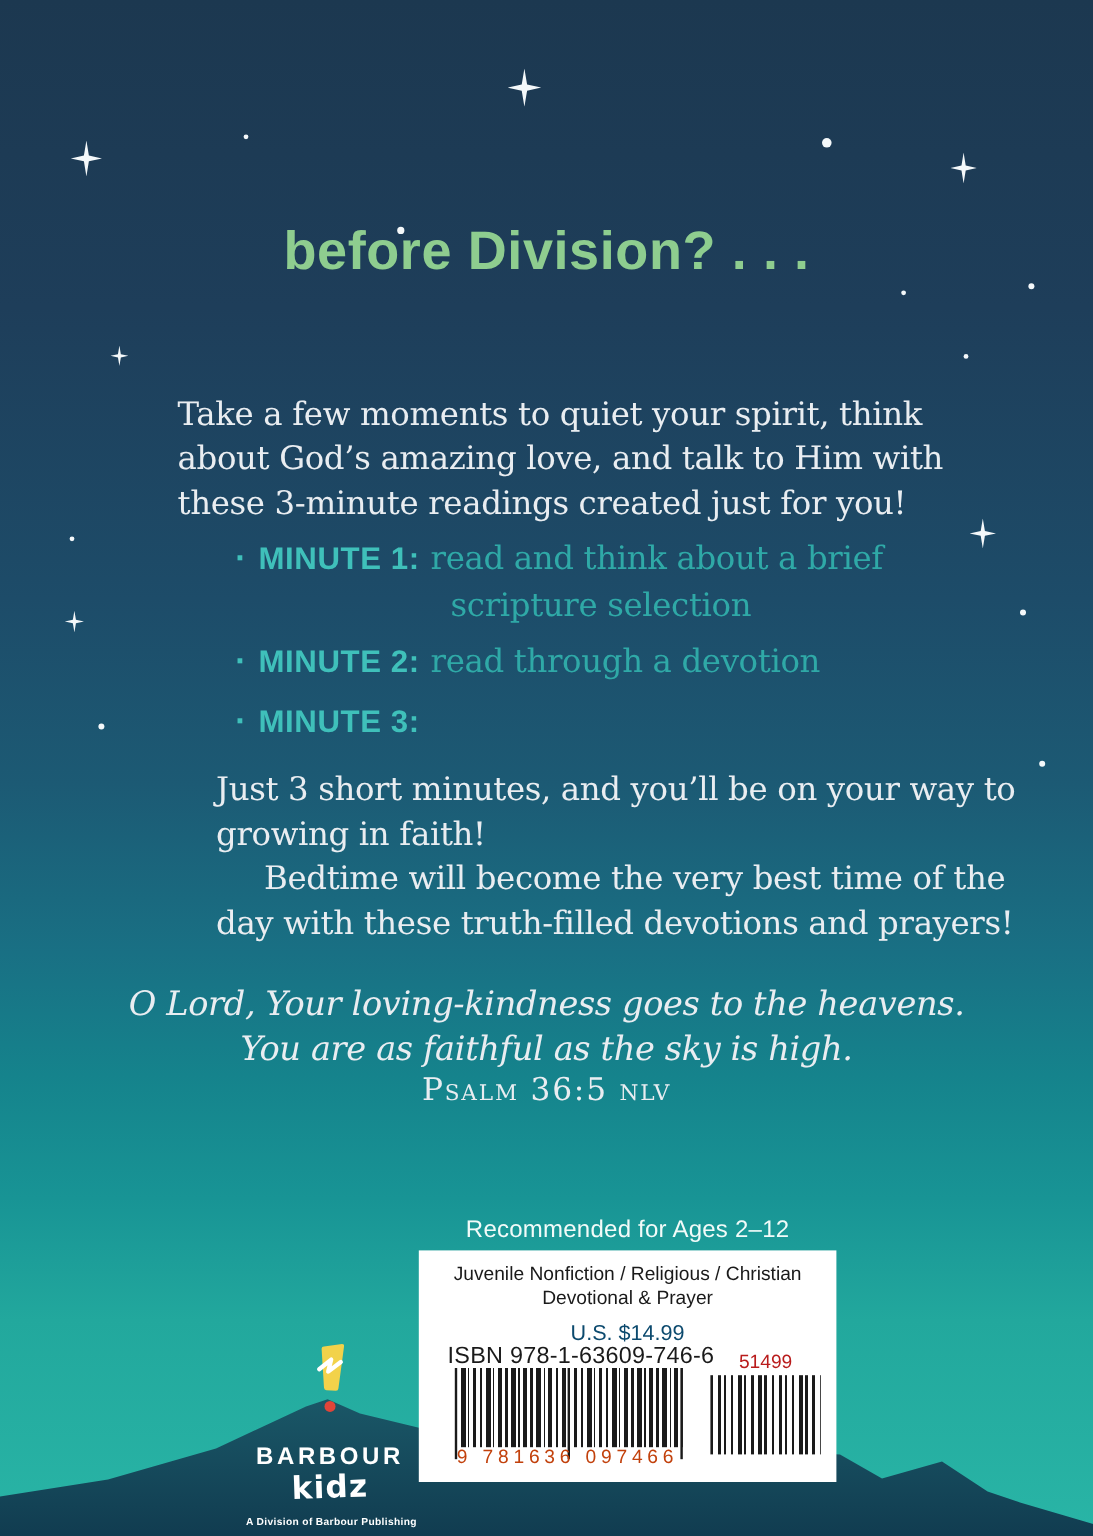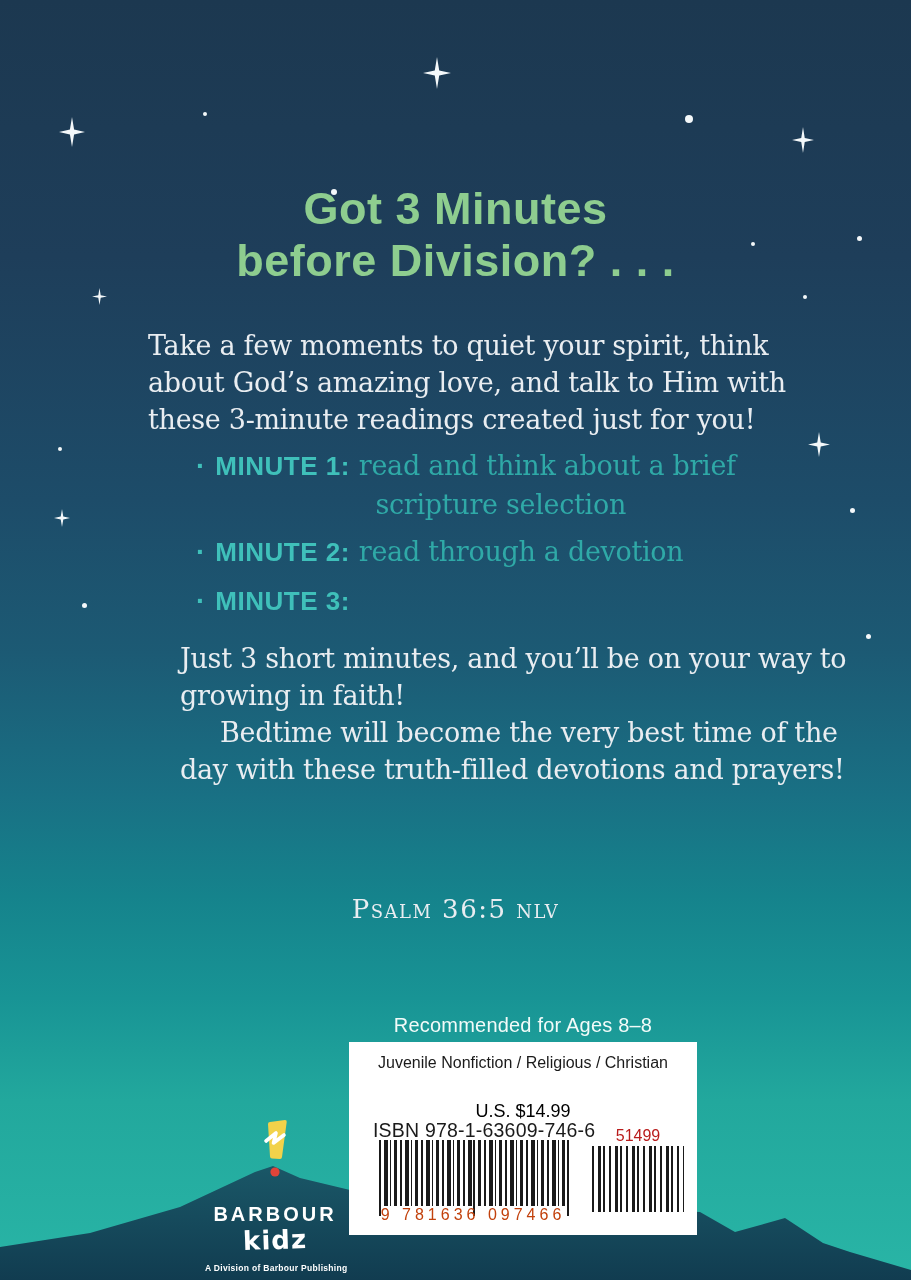--- a/index.html
+++ b/index.html
@@ -51,21 +51,21 @@
     color:#e9edf1;font-family:"DejaVu Serif",serif;font-size:26px;
     font-variant:small-caps;letter-spacing:1.5px;
   }
   
   .ages{
     position:absolute;left:349px;width:348px;top:1014px;text-align:center;
     color:#f2fbf9;font-size:20px;letter-spacing:.2px;
   }
   .bc-box{position:absolute;left:349px;top:1042px;width:348px;height:193px;background:#ffffff;}
   .bc-cat{position:absolute;left:0;right:0;top:11px;text-align:center;color:#1a1a1a;font-size:16px;line-height:20px;}
-  .bc-price{position:absolute;left:0;right:0;top:59px;text-align:center;color:#000000;font-size:18px;}
+  .bc-price{position:absolute;left:0;right:0;top:59px;text-align:center;color:#0c4a6e;font-size:18px;}
   .bc-isbn{position:absolute;left:24px;top:77px;color:#1a1a1a;font-size:19.5px;letter-spacing:.2px;white-space:nowrap;}
   .bars-main{
     position:absolute;left:30px;top:98px;width:190px;height:66px;
     background:repeating-linear-gradient(90deg,
       #1a1a1a 0 2px,#fff 2px 5px,#1a1a1a 5px 9px,#fff 9px 11px,
       #1a1a1a 11px 12px,#fff 12px 15px,#1a1a1a 15px 18px,#fff 18px 21px);
   }
   .guard{position:absolute;top:0;width:2px;height:76px;background:#1a1a1a;}
   .g-l{left:0;} .g-m{left:94px;} .g-r{right:0;}
   .bc-digits{
@@ -103,21 +103,20 @@
   <span class="dot" style="left:331px;top:189px;width:6px;height:6px;"></span>
   <span class="dot" style="left:751px;top:242px;width:4px;height:4px;"></span>
   <span class="dot" style="left:857px;top:236px;width:5px;height:5px;"></span>
   <span class="dot" style="left:803px;top:295px;width:4px;height:4px;"></span>
   <span class="dot" style="left:58px;top:447px;width:4px;height:4px;"></span>
   <span class="dot" style="left:850px;top:508px;width:5px;height:5px;"></span>
   <span class="dot" style="left:82px;top:603px;width:5px;height:5px;"></span>
   <span class="dot" style="left:866px;top:634px;width:5px;height:5px;"></span>
 
   <div class="title">
-    <div>Got 3 Minutes</div>
     <div>before Division? . . .</div>
   </div>
 
   <div class="intro">
     <div>Take a few moments to quiet your spirit, think</div>
     <div>about God’s amazing love, and talk to Him with</div>
     <div>these 3-minute readings created just for you!</div>
   </div>
 
   <div class="bullet-row" style="top:450px;">
@@ -137,37 +136,40 @@
   </div>
 
   <div class="body-par">
     <div>Just 3 short minutes, and you’ll be on your way to</div>
     <div>growing in faith!</div>
     <div class="indent">Bedtime will become the very best time of the</div>
     <div>day with these truth-filled devotions and prayers!</div>
   </div>
 
   <div class="verse">
+    <div>O Lord, Your loving-kindness goes to the heavens.</div>
+    <div>You are as faithful as the sky is high.</div>
   </div>
   <div class="verse-ref">Psalm 36:5 nlv</div>
 
   <svg class="mountains" viewBox="0 0 911 140" preserveAspectRatio="none">
     <defs>
       <linearGradient id="mg" x1="0" y1="0" x2="0" y2="1">
         <stop offset="0" stop-color="#1a5767"></stop>
         <stop offset="1" stop-color="#113c50"></stop>
       </linearGradient>
     </defs>
     <polygon fill="url(#mg)" points="0,107 90,93 180,67 255,32 273,26 300,38 350,50 420,58 560,65 700,72 735,92 785,78 823,103 850,112 911,130 911,140 0,140"></polygon>
   </svg>
 
-  <div class="ages">Recommended for Ages 8–8</div>
+  <div class="ages">Recommended for Ages 2–12</div>
   <div class="bc-box">
     <div class="bc-cat">
       <div>Juvenile Nonfiction / Religious / Christian</div>
+      <div>Devotional &amp; Prayer</div>
     </div>
     <div class="bc-price">U.S. $14.99</div>
     <div class="bc-isbn">ISBN 978-1-63609-746-6</div>
     <div class="bars-main">
       <span class="guard g-l"></span>
       <span class="guard g-m"></span>
       <span class="guard g-r"></span>
     </div>
     <div class="bc-digits">9 781636 097466</div>
     <div class="bc-code">51499</div>

